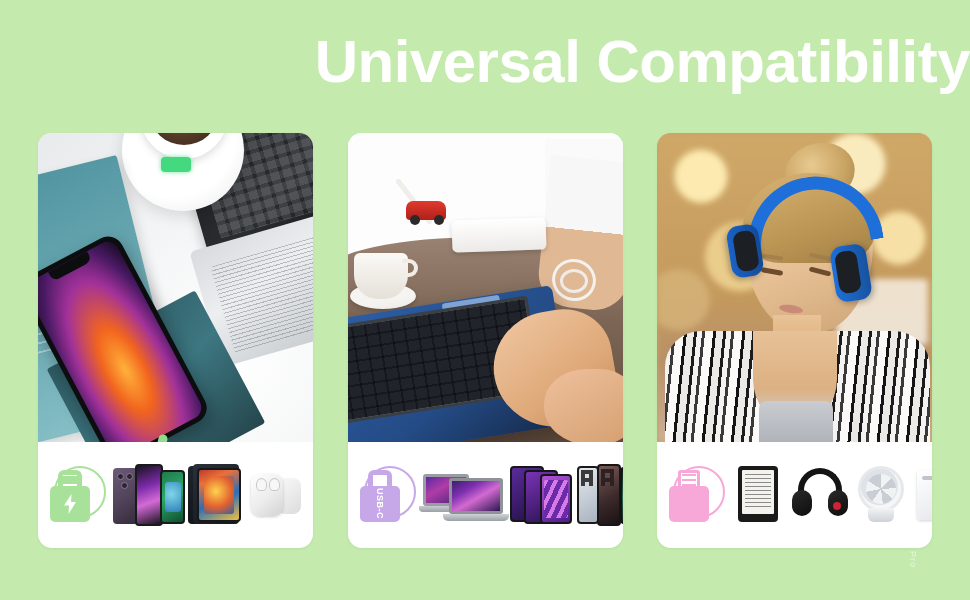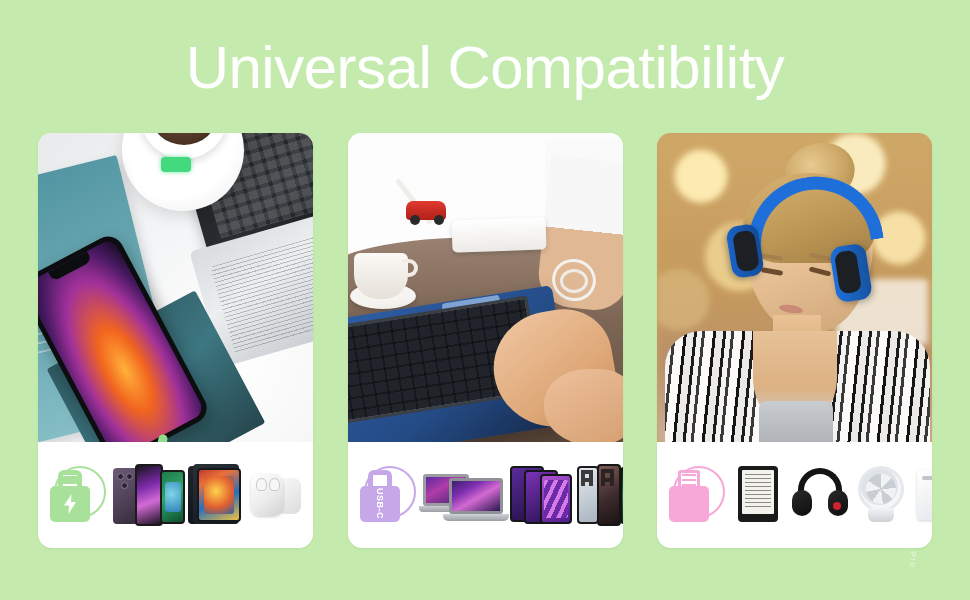--- a/index.html
+++ b/index.html
@@ -15,29 +15,28 @@
     font-family: "Liberation Sans", sans-serif;
     position: relative;
   }
 
   
   .banner-title {
     position: absolute;
     top: 26px;
     left: 0;
     width: 970px;
-    text-align: center;
+    text-align: right;
     color: #ffffff;
     font-family: "Liberation Sans", sans-serif;
-    font-weight: normal;
+    font-weight: bold;
     font-size: 60px;
     letter-spacing: -0.5px;
     line-height: 72px;
     white-space: nowrap;
-    margin-top: 6px;
   }
 
   
   .cards-row {
     position: absolute;
     top: 133px;
     left: 38px;
     width: 894px;
     height: 415px;
     display: flex;

